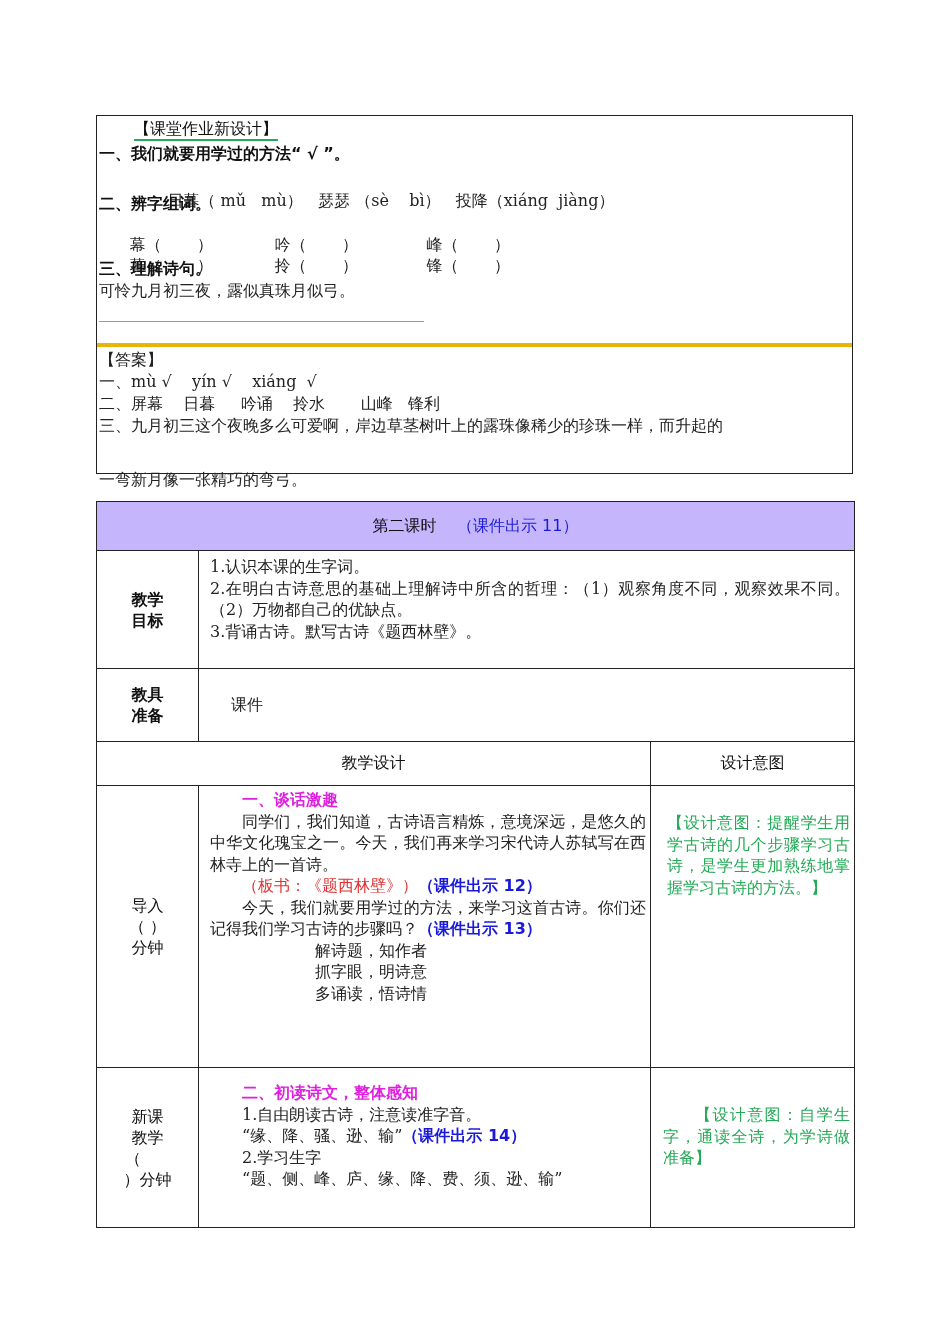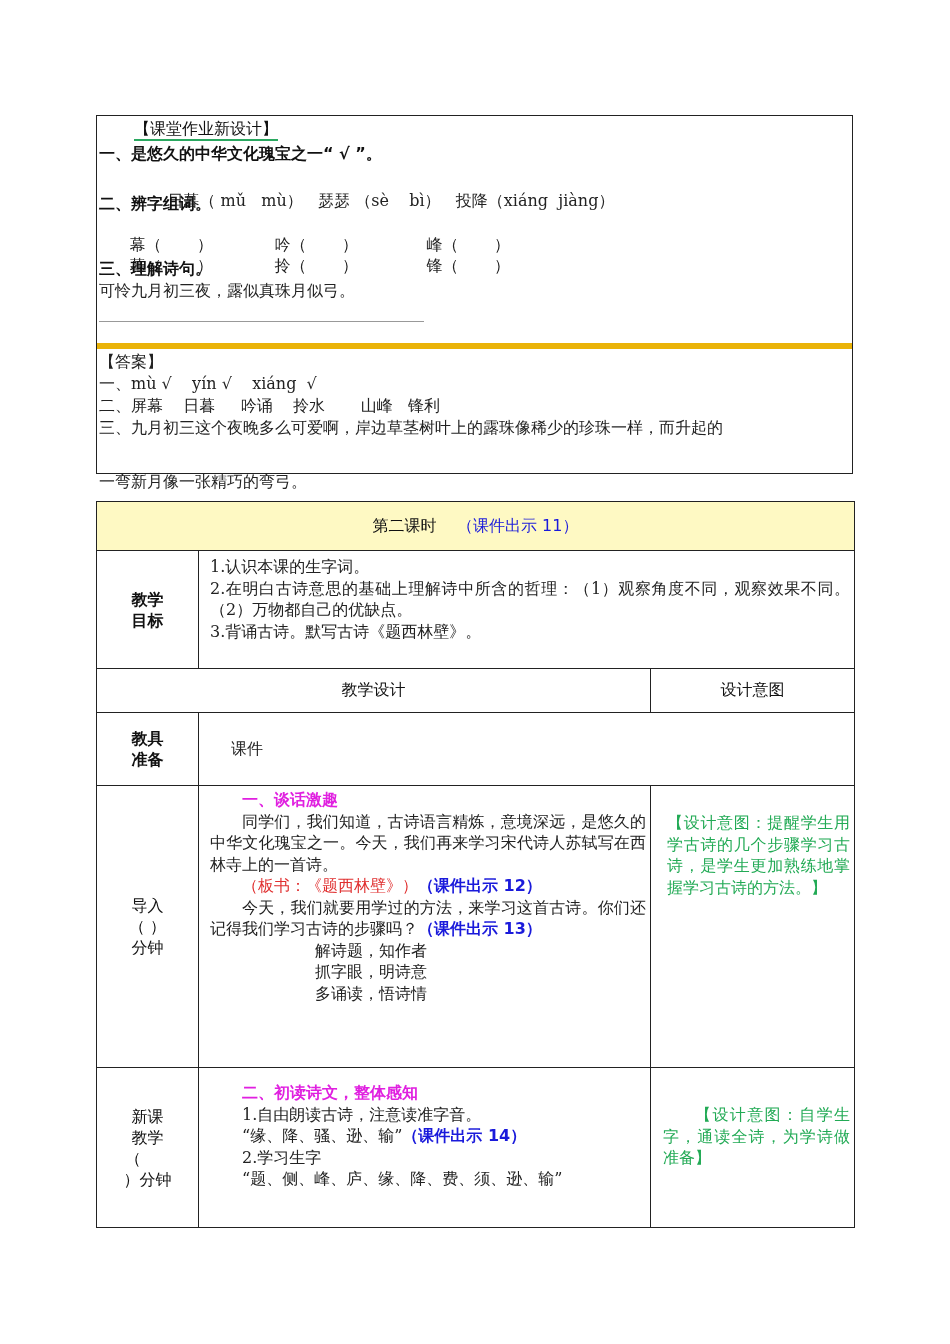--- a/index.html
+++ b/index.html
@@ -5,54 +5,54 @@
   html, body { margin: 0; padding: 0; background: #ffffff; }
   body {
     width: 950px; height: 1344px; position: relative; overflow: hidden;
     font-family: "DejaVu Serif", "Liberation Serif", serif;
     color: #222222;
   }
   .box1 {
     position: absolute; left: 96px; top: 115px; width: 757px; height: 359px;
     border: 1.5px solid #222; box-sizing: border-box;
   }
-  .box1 .top { height: 227px; border-bottom: 6px solid #eab308; position: relative; }
+  .box1 .top { height: 227px; border-bottom: 4px solid #eab308; position: relative; }
   .line { position: absolute; left: 2px; white-space: pre; font-size: 16px; line-height: 20px; }
   .bold { font-family: "DejaVu Sans", "Liberation Sans", sans-serif; font-weight: bold; color: #111; }
   .title-hw {
     position: absolute; left: 37px; top: 3px; font-family: "DejaVu Sans", sans-serif;
     font-size: 16px; color: #111; border-bottom: 2px solid #2aa860; line-height: 20px;
   }
   .blank-line { position: absolute; left: 2px; top: 205px; width: 325px; border-top: 1px solid #999; }
 
   .tbl {
     position: absolute; left: 96px; top: 501px; width: 758px;
     border-collapse: collapse; table-layout: fixed;
   }
   .tbl td { border: 1.5px solid #222; vertical-align: top; padding: 0; }
-  .hdr { background: #fef9c3; height: 48px; text-align: center; vertical-align: middle !important;
+  .hdr { background: #c4b5fd; height: 48px; text-align: center; vertical-align: middle !important;
          font-family: "DejaVu Sans", sans-serif; font-size: 16px; color: #111; }
   .blue { color: #1a1adb; }
   .blue-b { color: #1a1adb; font-weight: bold; font-family: "DejaVu Sans", sans-serif; }
   .red { color: #e03030; }
   .magenta { color: #e020e0; font-weight: bold; font-family: "DejaVu Sans", sans-serif; }
   .green { color: #22aa55; }
   .lbl { text-align: center; vertical-align: middle !important; font-family: "DejaVu Sans", sans-serif;
          font-weight: bold; font-size: 16px; line-height: 21px; color: #111; }
   .content { font-size: 16px; line-height: 21.5px; padding: 3px 4px 4px 11px !important; text-align: justify; }
   .indent { text-indent: 2em; }
   .center { text-align: center; vertical-align: middle !important; font-family: "DejaVu Sans", sans-serif; font-size: 16px; color: #111; }
 </style>
 </head>
 <body>
 
 <div class="box1">
   <div class="top">
     <div class="title-hw">【课堂作业新设计】</div>
-    <div class="line bold" style="top:28px;">一、是悠久的中华文化瑰宝之一“ √ ”。</div>
+    <div class="line bold" style="top:28px;">一、我们就要用学过的方法“ √ ”。</div>
     <div class="line" style="top:55px; left:40px;">
       <span>日暮</span><span>（ mǔ   mù）</span>&nbsp;&nbsp;&nbsp;<span>瑟瑟</span> <span>（sè    bì）</span>&nbsp;&nbsp;&nbsp;<span>投降</span><span>（xiáng  jiàng）</span>
     </div>
     <div class="line bold" style="top:78px;">二、辨字组词。</div>
     <div class="line" style="top:99px;">
       <span style="display:inline-block;width:145px">幕（       ）</span><span style="display:inline-block;width:152px">吟（       ）</span><span>峰（       ）</span>
     </div>
     <div class="line" style="top:120px;">
       <span style="display:inline-block;width:145px">暮（       ）</span><span style="display:inline-block;width:152px">拎（       ）</span><span>锋（       ）</span>
     </div>
@@ -85,30 +85,30 @@
     <td class="lbl">
       <div>教学</div>
       <div>目标</div>
     </td>
     <td colspan="2" class="content" style="padding-top:5px !important;">
       <div>1.认识本课的生字词。</div>
       <div>2.在明白古诗意思的基础上理解诗中所含的哲理：（1）观察角度不同，观察效果不同。（2）万物都自己的优缺点。</div>
       <div>3.背诵古诗。默写古诗《题西林壁》。</div>
     </td>
   </tr>
-  <tr style="height:44px;">
-    <td colspan="2" class="center">教学设计</td>
-    <td class="center">设计意图</td>
-  </tr>
   <tr style="height:73px;">
     <td class="lbl">
       <div>教具</div>
       <div>准备</div>
     </td>
     <td colspan="2" style="vertical-align:middle; padding-left:32px; font-size:16px;">课件</td>
+  </tr>
+  <tr style="height:44px;">
+    <td colspan="2" class="center">教学设计</td>
+    <td class="center">设计意图</td>
   </tr>
   <tr style="height:282px;">
     <td class="lbl" style="font-weight:normal;">
       <div>导入</div>
       <div>（    ）</div>
       <div>分钟</div>
     </td>
     <td class="content">
       <div class="magenta indent">一、谈话激趣</div>
       <div class="indent">同学们，我们知道，古诗语言精炼，意境深远，是悠久的中华文化瑰宝之一。今天，我们再来学习宋代诗人苏轼写在西林寺上的一首诗。</div>

